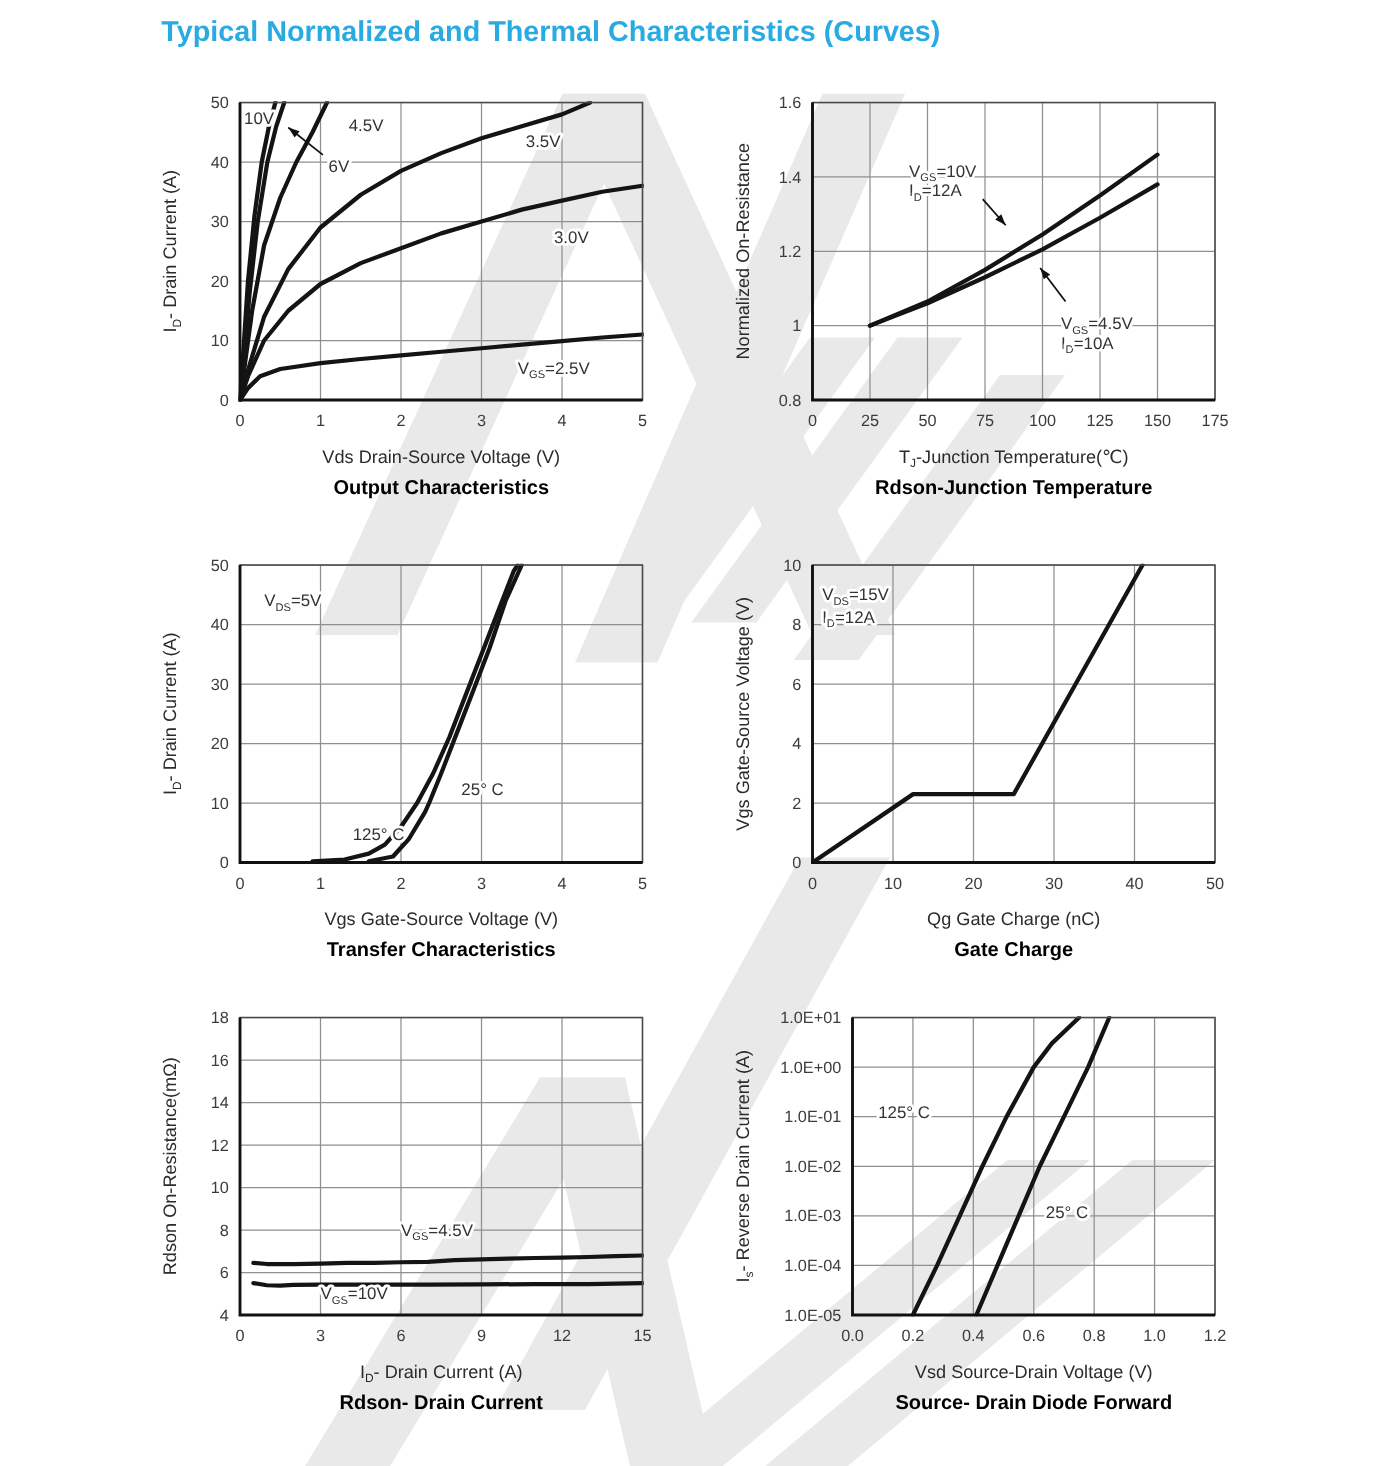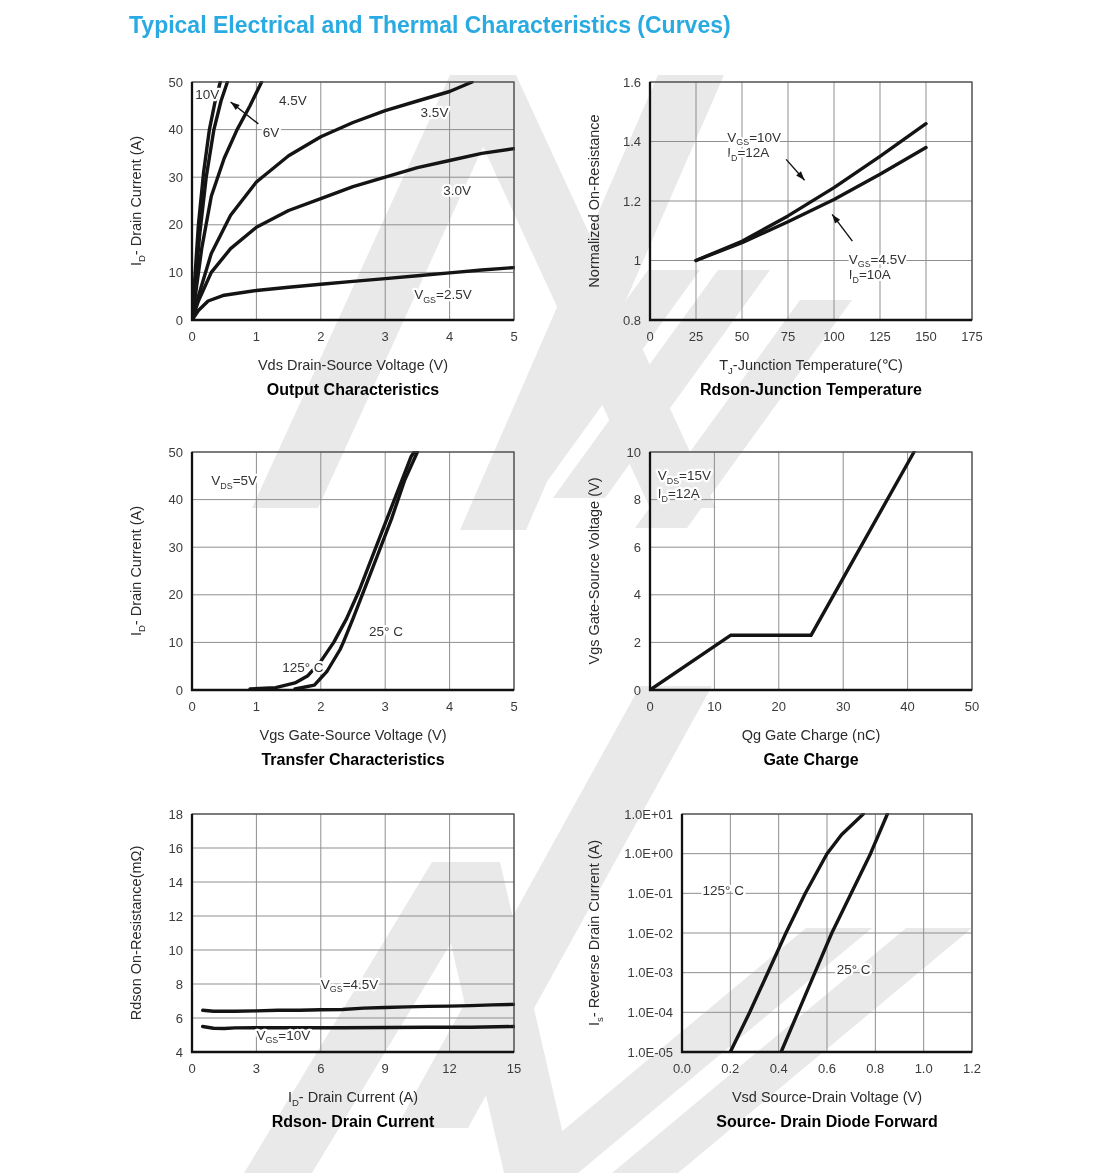--- a/index.html
+++ b/index.html
@@ -27,21 +27,21 @@
     <polygon points="718,270 770,270 605,498 553,498" fill="#e9e9e9"></polygon>
     <polygon points="800,300 852,300 687,528 635,528" fill="#e9e9e9"></polygon>
 
     <polygon points="432,862 500,862 312,1173 244,1173" fill="#e9e9e9"></polygon>
     <polygon points="432,862 500,862 572,1173 504,1173" fill="#e9e9e9"></polygon>
     <polygon points="640,686 712,686 468,1128 396,1128" fill="#e9e9e9"></polygon>
     <polygon points="806,928 872,928 578,1173 512,1173" fill="#e9e9e9"></polygon>
     <polygon points="906,928 972,928 678,1173 612,1173" fill="#e9e9e9"></polygon>
   </svg>
 
-  <h1 class="page-title" style="color: rgb(41, 171, 226);">Typical Electrical and Thermal Characteristics (Curves)</h1>
+  <h1 class="page-title" style="color: rgb(41, 171, 226);">Typical Normalized and Thermal Characteristics (Curves)</h1>
 
   <figure class="panel p1">
     <svg class="chart" width="476" height="352" viewBox="0 0 476 352">
         <g stroke="#8f8f8f" stroke-width="1">
           <line x1="66" y1="18" x2="66" y2="256"></line>
           <line x1="130.4" y1="18" x2="130.4" y2="256"></line>
           <line x1="194.8" y1="18" x2="194.8" y2="256"></line>
           <line x1="259.2" y1="18" x2="259.2" y2="256"></line>
           <line x1="323.6" y1="18" x2="323.6" y2="256"></line>
           <line x1="388" y1="18" x2="388" y2="256"></line>

